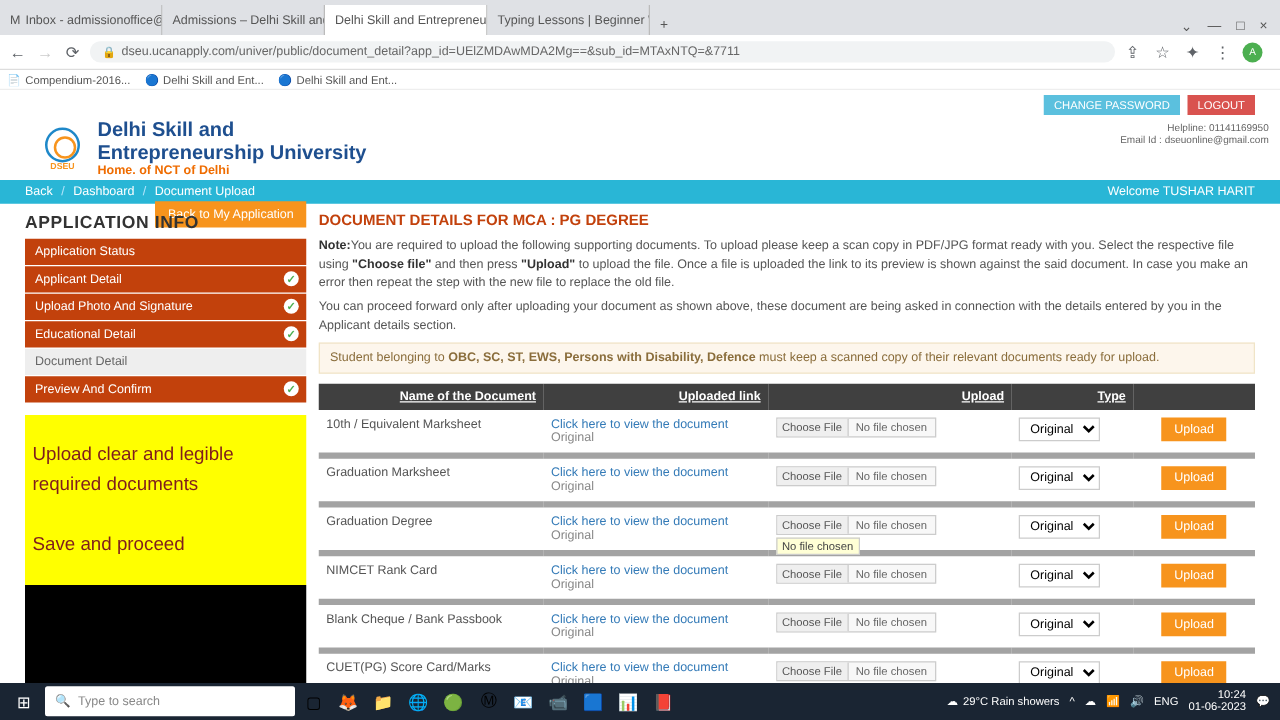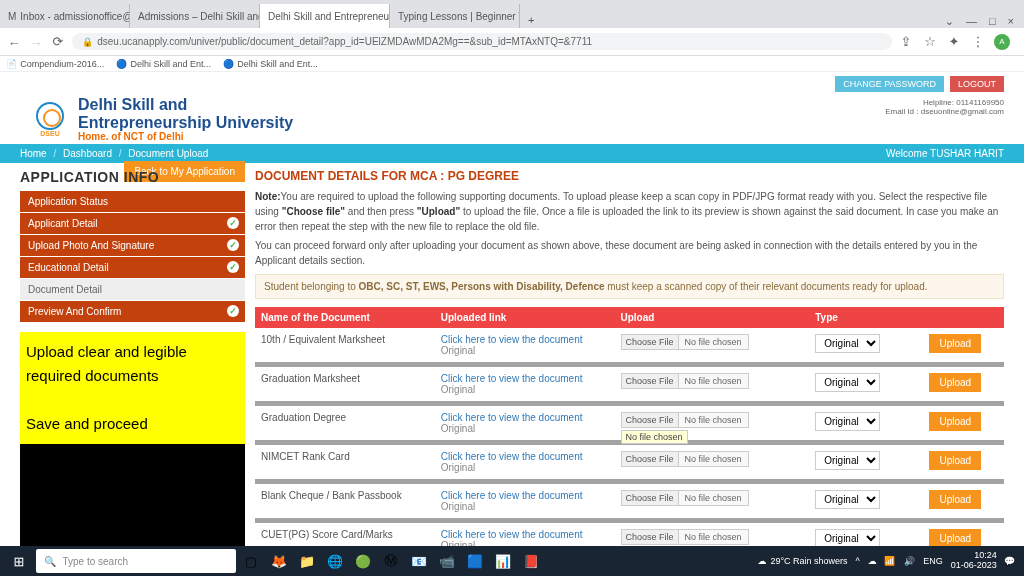--- a/index.html
+++ b/index.html
@@ -24,52 +24,52 @@
 .btn-cp { background: #5bc0de; color: #fff; padding: 3px 8px; font-size: 9px; border: none; cursor: pointer; }
 .btn-lo { background: #d9534f; color: #fff; padding: 3px 8px; font-size: 9px; border: none; cursor: pointer; }
 
 .uni-header { display: flex; align-items: center; padding: 2px 30px; position: relative; }
 .logo { width: 40px; height: 40px; margin-right: 8px; display: flex; flex-direction: column; align-items: center; justify-content: center; }
 .logo-circ { width: 28px; height: 28px; border: 2px solid #1e88c9; border-radius: 50%; position: relative; }
 .logo-circ::after { content: ''; position: absolute; width: 14px; height: 14px; border: 2px solid #f7941d; border-radius: 50%; top: 5px; left: 5px; }
 .logo-txt { font-size: 7px; color: #f7941d; font-weight: bold; }
 .uni-name { color: #1e4f8f; font-weight: bold; font-size: 16px; line-height: 1.1; }
 .uni-sub { color: #ef6c00; font-size: 10px; font-weight: bold; }
-.helpline { position: absolute; right: 20px; top: 4px; text-align: right; font-size: 8px; color: #666; }
+.helpline { position: absolute; right: 9px; top: 4px; text-align: right; font-size: 8px; color: #666; }
 
 .breadcrumb-bar { background: #29b6d6; color: #fff; padding: 4px 20px; display: flex; justify-content: space-between; font-size: 10px; }
 .bc-left span { margin-right: 4px; }
 .bc-sep { color: #b3e5fc; }
 
 .content-row { display: flex; padding: 0 20px; gap: 10px; }
 
 .left-col { width: 225px; }
 .app-info-title { font-size: 14px; font-weight: bold; color: #333; padding: 6px 0; text-transform: uppercase; letter-spacing: 0.5px; }
 
 .side-nav { list-style: none; }
 .side-item { background: #c2410c; color: #fff; padding: 5px 8px; font-size: 10px; margin-bottom: 1px; position: relative; cursor: pointer; }
 .side-item.grey { background: #eee; color: #666; }
 .check-badge { position: absolute; right: 6px; top: 4px; width: 12px; height: 12px; background: #fff; border-radius: 50%; display: flex; align-items: center; justify-content: center; color: #4caf50; font-size: 9px; font-weight: bold; }
 
-.annot { background: #ffff00; padding: 8px 6px; margin-top: 10px; font-size: 15px; color: #000000; line-height: 1.6; }
+.annot { background: #ffff00; padding: 20px 6px; margin-top: 10px; font-size: 15px; color: #7f1d1d; line-height: 1.6; }
 .annot-black { background: #000; min-height: 130px; }
 
 .right-col { flex: 1; padding-top: 6px; }
 .back-app { float: right; margin-top: -30px; }
 .btn-back { background: #f7941d; color: #fff; padding: 5px 10px; border: none; font-size: 10px; cursor: pointer; }
 
 .doc-title { font-size: 12px; font-weight: bold; color: #c2410c; margin-bottom: 6px; text-transform: uppercase; }
 
 .note-box { font-size: 10px; color: #555; line-height: 1.5; margin-bottom: 4px; }
 .note-box b { color: #333; }
 
 .obc-box { background: #fdf6ec; border: 1px solid #f0e4c7; padding: 6px 8px; font-size: 10px; color: #8a6d3b; margin: 6px 0 8px; }
 
 .doc-table { width: 100%; border-collapse: collapse; }
-.doc-table th { background: #ef4444; color: #fff; font-size: 10px; font-weight: bold; text-align: left; padding: 5px 6px; }
+.doc-table th { background: #404040; color: #fff; font-size: 10px; font-weight: bold; text-align: right; padding: 5px 6px; text-decoration: underline; }
 .doc-table td { padding: 6px; font-size: 10px; color: #555; border-bottom: 5px solid #a3a3a3; vertical-align: top; }
 .view-link { color: #337ab7; cursor: pointer; text-align: center; }
 .orig { color: #888; display: block; }
 
 .file-wrap { display: inline-flex; align-items: center; border: 1px solid #ccc; background: #f8f8f8; font-size: 9px; }
 .choose-btn { background: #efefef; border-right: 1px solid #ccc; padding: 2px 4px; cursor: pointer; }
 .no-file { padding: 2px 6px; color: #666; }
 
 .tooltip { position: absolute; background: #ffffd6; border: 1px solid #ccc; font-size: 9px; padding: 1px 4px; color: #444; margin-top: 2px; }
 
@@ -165,21 +165,21 @@
     <div class="uni-sub">Home. of NCT of Delhi</div>
   </div>
   <div class="helpline">
     <div>Helpline: 01141169950</div>
     <div>Email Id : dseuonline@gmail.com</div>
   </div>
 </div>
 
 <div class="breadcrumb-bar">
   <div class="bc-left">
-    <span>Home</span>
+    <span>Back</span>
     <span class="bc-sep">/</span>
     <span>Dashboard</span>
     <span class="bc-sep">/</span>
     <span>Document Upload</span>
   </div>
   <div>Welcome TUSHAR HARIT</div>
 </div>
 
 <div class="content-row">
   <div class="left-col">

